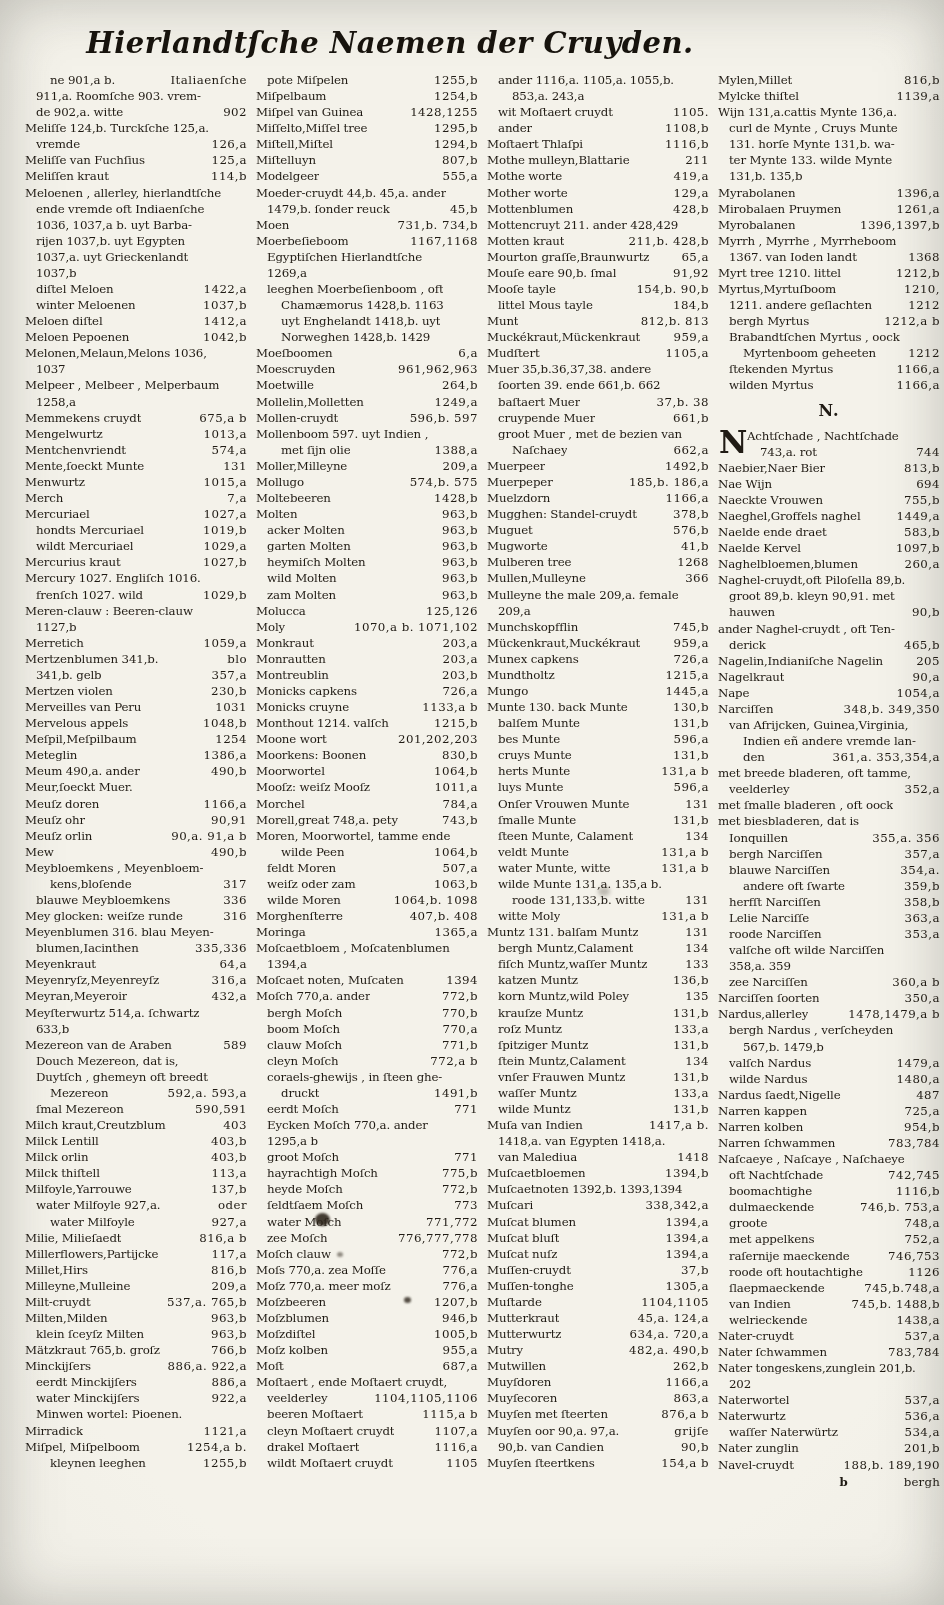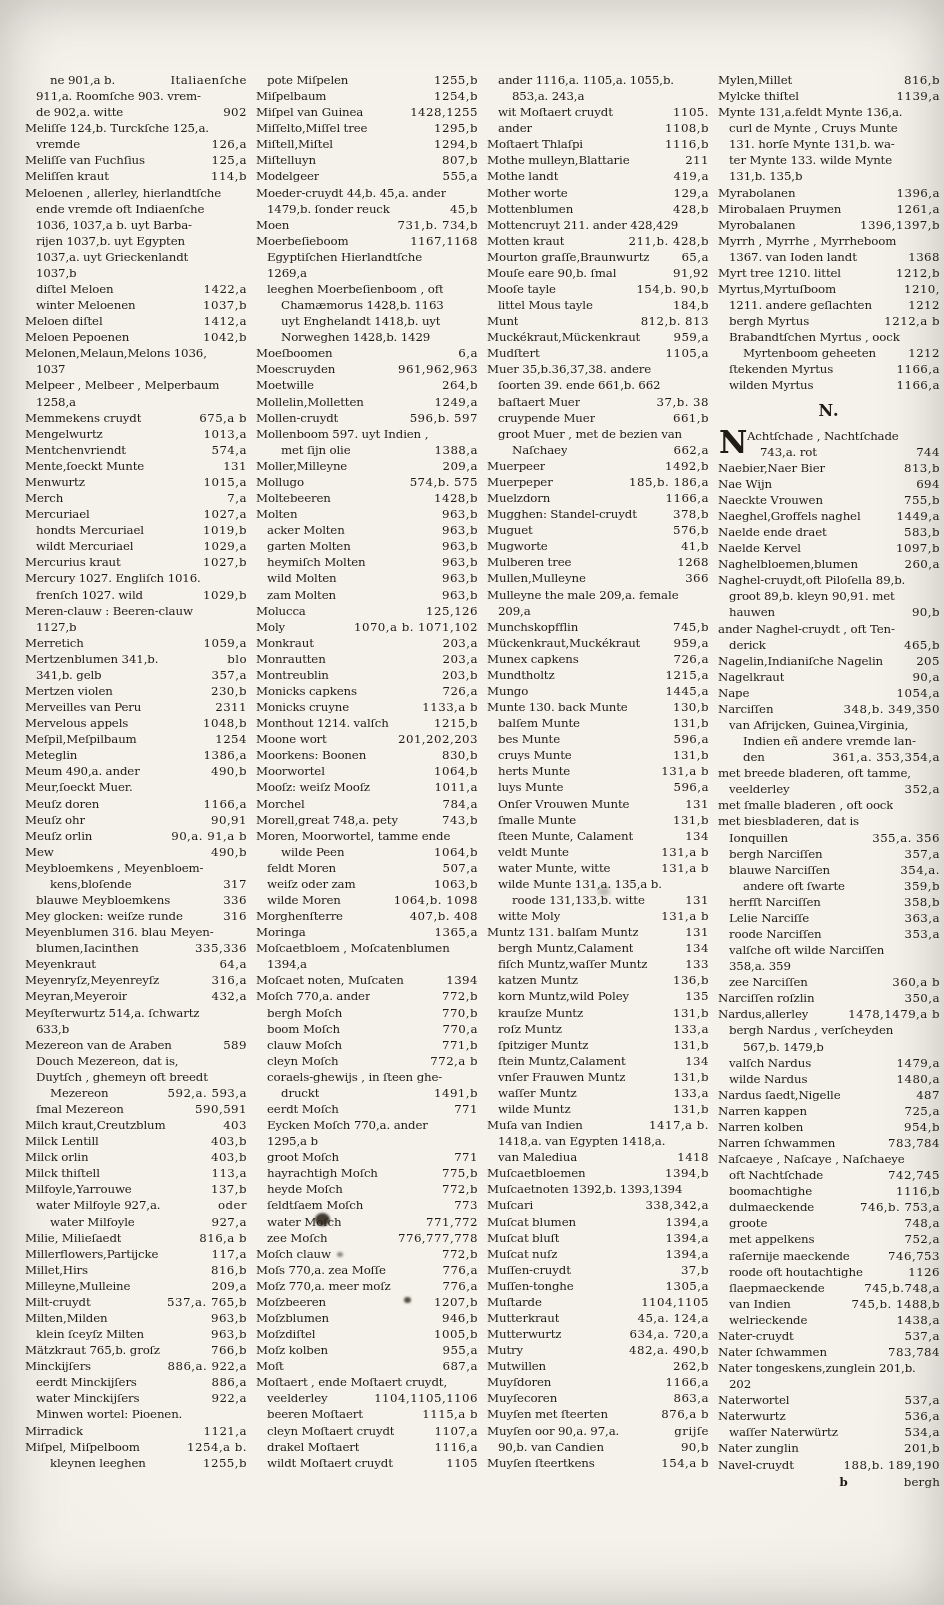--- a/index.html
+++ b/index.html
@@ -50,20 +50,21 @@
   .blot{position:absolute;background:#2b2319;border-radius:50%;}
   .blot.b1{left:315px;top:1213px;width:15px;height:13px;filter:blur(1px);opacity:.88;}
   .blot.b2{left:404px;top:1297px;width:7px;height:6px;filter:blur(1px);opacity:.8;}
   .blot.b3{left:598px;top:887px;width:12px;height:9px;filter:blur(2px);opacity:.28;}
   .blot.b4{left:337px;top:1252px;width:6px;height:5px;filter:blur(1px);opacity:.5;}
 </style>
 </head>
 <body>
 
 <div class="page">
+  <div class="title">Hierlandtſche Naemen der Cruyden.</div>
   <div class="columns" id="columns">
       <div class="col">
         <div class="row i2">
           <span class="l">ne 901,a b.</span>
           <span class="r">Italiaenſche</span>
         </div>
         <div class="row i1">
           <span class="l">911,a. Roomſche 903. vrem-</span>
         </div>
         <div class="row i1">
@@ -195,21 +196,21 @@
         <div class="row i1">
           <span class="l">341,b. gelb</span>
           <span class="r">357,a</span>
         </div>
         <div class="row">
           <span class="l">Mertzen violen</span>
           <span class="r">230,b</span>
         </div>
         <div class="row">
           <span class="l">Merveilles van Peru</span>
-          <span class="r">2311</span>
+          <span class="r">1031</span>
         </div>
         <div class="row">
           <span class="l">Mervelous appels</span>
           <span class="r">1048,b</span>
         </div>
         <div class="row">
           <span class="l">Meſpil,Meſpilbaum</span>
           <span class="r">1254</span>
         </div>
         <div class="row">
@@ -737,21 +738,21 @@
         </div>
         <div class="row">
           <span class="l">Moſtaert Thlaſpi</span>
           <span class="r">1116,b</span>
         </div>
         <div class="row">
           <span class="l">Mothe mulleyn,Blattarie</span>
           <span class="r">211</span>
         </div>
         <div class="row">
-          <span class="l">Mothe landt</span>
+          <span class="l">Mothe worte</span>
           <span class="r">419,a</span>
         </div>
         <div class="row">
           <span class="l">Mother worte</span>
           <span class="r">129,a</span>
         </div>
         <div class="row">
           <span class="l">Mottenblumen</span>
           <span class="r">428,b</span>
         </div>
@@ -1062,21 +1063,21 @@
       <div class="col">
         <div class="row">
           <span class="l">Mylen,Millet</span>
           <span class="r">816,b</span>
         </div>
         <div class="row">
           <span class="l">Mylcke thiſtel</span>
           <span class="r">1139,a</span>
         </div>
         <div class="row">
-          <span class="l">Mynte 131,a.feldt Mynte 136,a.</span>
+          <span class="l">Wijn 131,a.cattis Mynte 136,a.</span>
         </div>
         <div class="row i1">
           <span class="l">curl de Mynte , Cruys Munte</span>
         </div>
         <div class="row i1">
           <span class="l">131. horſe Mynte 131,b. wa-</span>
         </div>
         <div class="row i1">
           <span class="l">ter Mynte 133. wilde Mynte</span>
         </div>
@@ -1260,21 +1261,21 @@
           <span class="l">valſche oft wilde Narciſſen</span>
         </div>
         <div class="row i1">
           <span class="l">358,a. 359</span>
         </div>
         <div class="row i1">
           <span class="l">zee Narciſſen</span>
           <span class="r">360,a b</span>
         </div>
         <div class="row">
-          <span class="l">Narciſſen roſzlin</span>
+          <span class="l">Narciſſen ſoorten</span>
           <span class="r">350,a</span>
         </div>
         <div class="row">
           <span class="l">Nardus,allerley</span>
           <span class="r">1478,1479,a b</span>
         </div>
         <div class="row i1">
           <span class="l">bergh Nardus , verſcheyden</span>
         </div>
         <div class="row i2">

